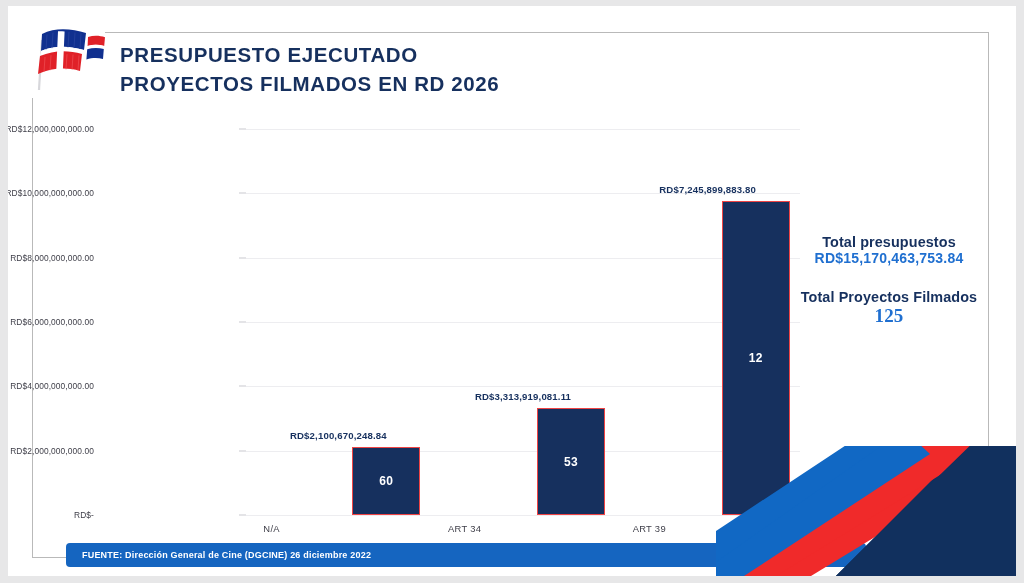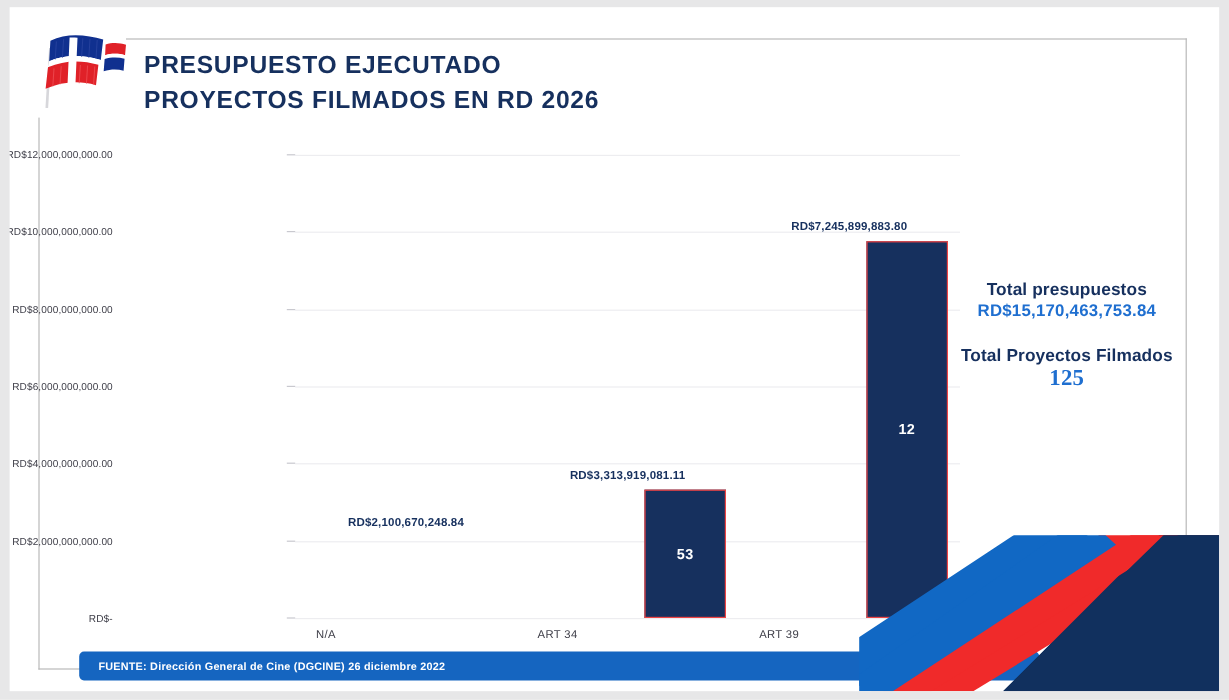--- a/index.html
+++ b/index.html
@@ -284,20 +284,23 @@
             <div class="ytick" style="top: 193px;">RD$6,000,000,000.00</div>
             <div class="ytick-dash" style="top: 257.333px; left: -7px;"></div>
             <div class="ytick" style="top: 257.333px;">RD$4,000,000,000.00</div>
             <div class="ytick-dash" style="top: 321.667px; left: -7px;"></div>
             <div class="ytick" style="top: 321.667px;">RD$2,000,000,000.00</div>
             <div class="ytick-dash" style="top: 386px; left: -7px;"></div>
             <div class="ytick" style="top: 386px;">RD$-</div>
           </div>
         <div class="bars" id="bars">
             <div class="bar-group" style="left: 17.3333px;">
+              <div class="bar" style="height: 67.5716px; background: rgb(22, 48, 94);">
+                <div class="bar-count">60</div>
+              </div>
               <div class="bar-value" style="bottom: 73.5716px;">RD$2,100,670,248.84</div>
               <div class="xlabel">N/A</div>
             </div>
             <div class="bar-group" style="left: 202px;">
               <div class="bar" style="height: 106.598px; background: rgb(22, 48, 94);">
                 <div class="bar-count">53</div>
               </div>
               <div class="bar-value" style="bottom: 112.598px;">RD$3,313,919,081.11</div>
               <div class="xlabel">ART 34</div>
             </div>

